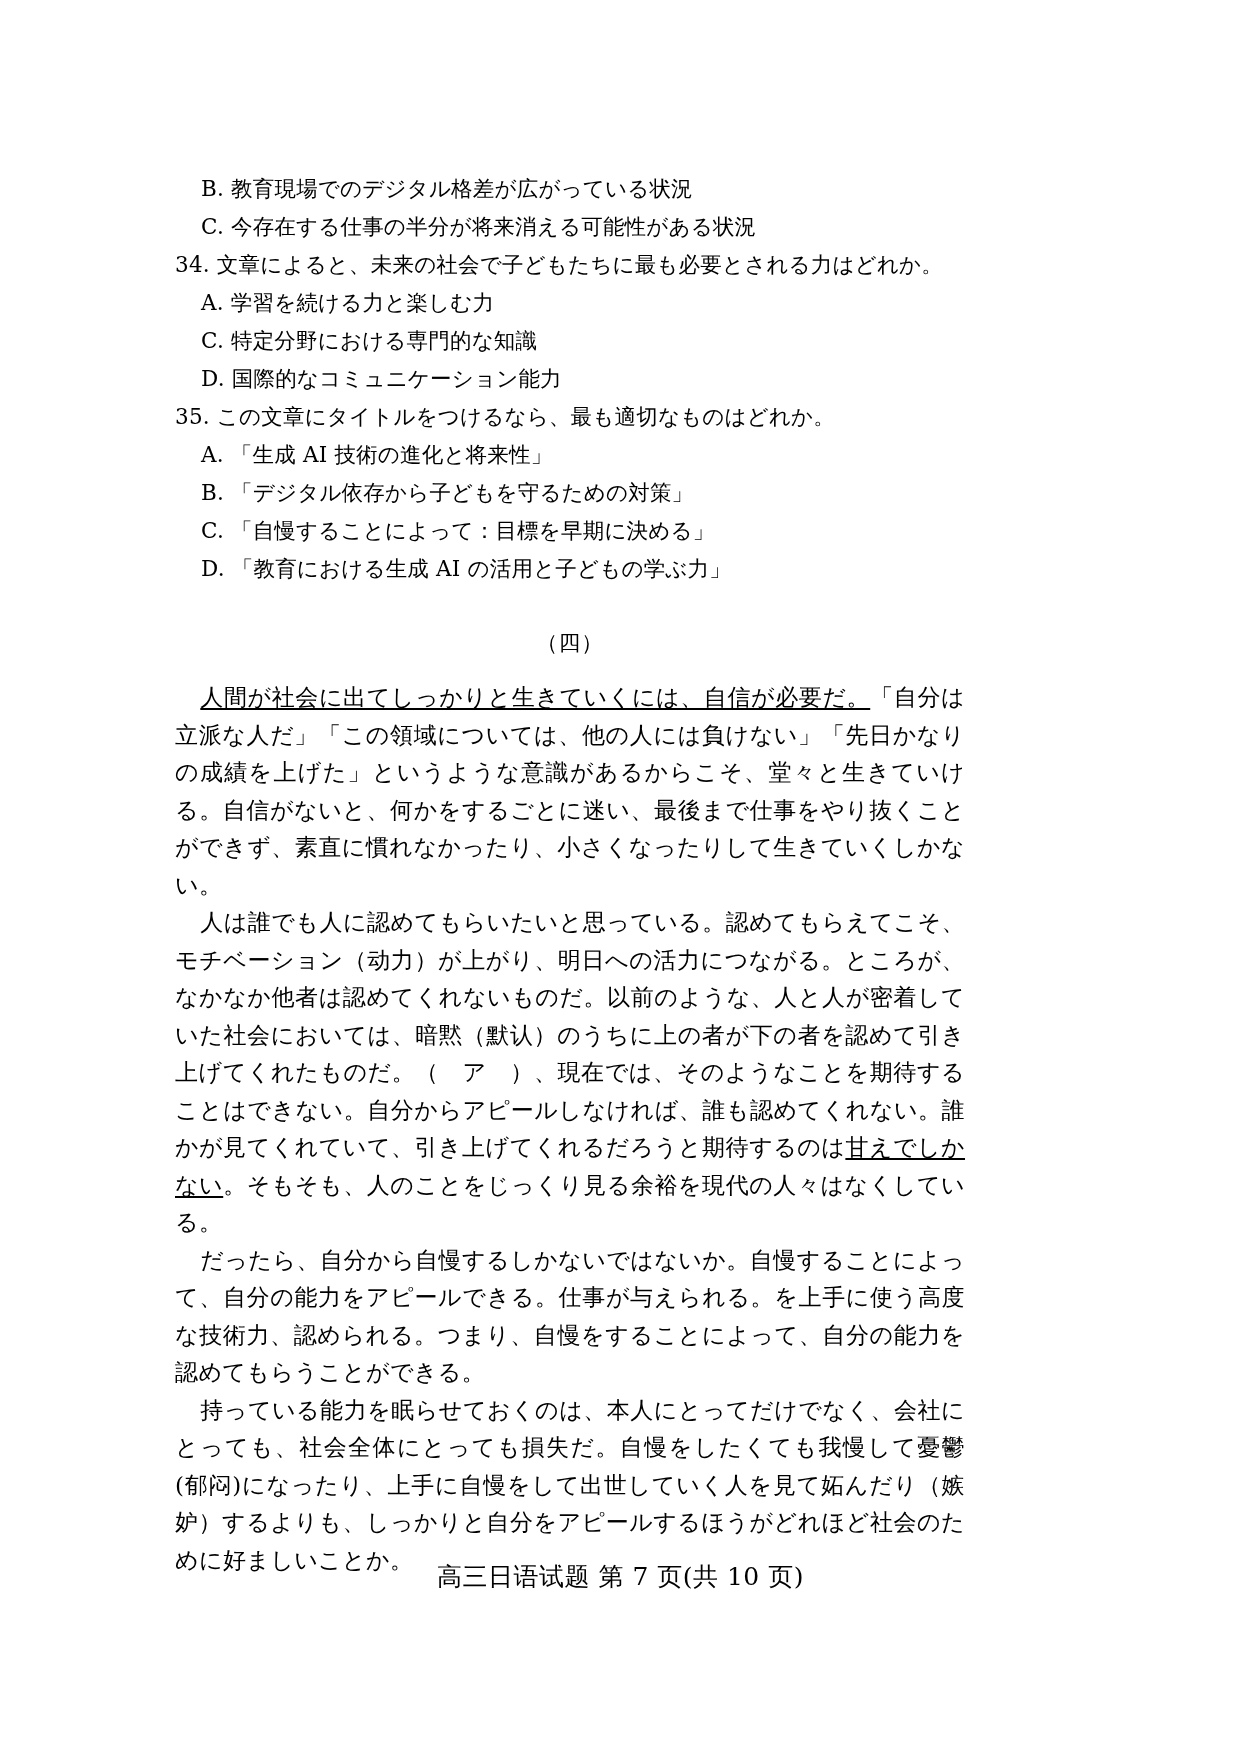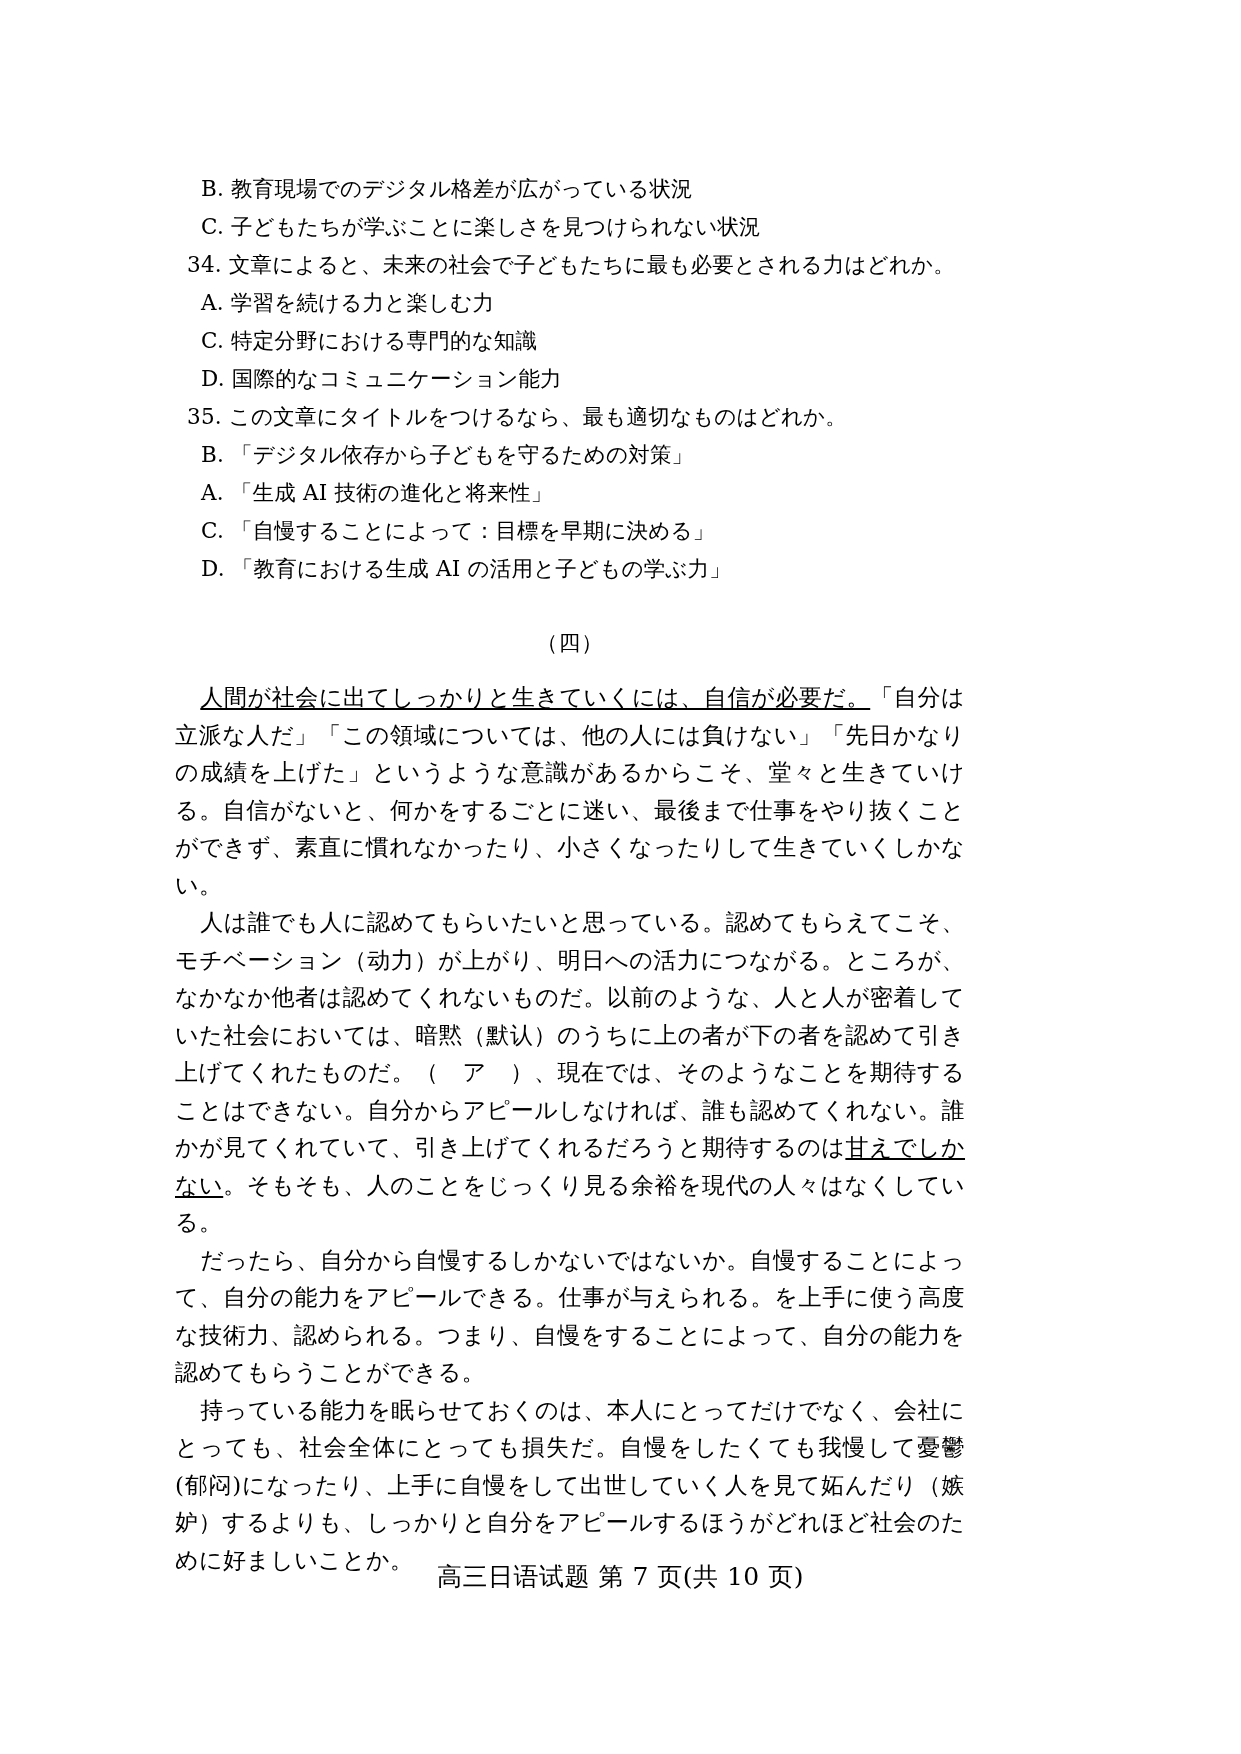--- a/index.html
+++ b/index.html
@@ -31,21 +31,20 @@
     font-size: 21.5px;
     line-height: 38px;
     white-space: nowrap;
     letter-spacing: 0.2px;
   }
   .opt {
     padding-left: 26px;
   }
   .q-num {
     padding-left: 0px;
-    margin-left: 12px;
   }
   .section-label {
     text-align: center;
     font-size: 21.5px;
     margin-top: 40px;
     margin-bottom: 10px;
     letter-spacing: 1px;
   }
   .passage {
     margin-top: 22px;
@@ -78,30 +77,30 @@
   }
 </style>
 </head>
 <body>
 
 <div class="page">
 
   <div class="content">
 
     <div class="q-line opt">B. 教育現場でのデジタル格差が広がっている状況</div>
-    <div class="q-line opt">C. 子どもたちが学ぶことに楽しさを見つけられない状況</div>
+    <div class="q-line opt">C. 今存在する仕事の半分が将来消える可能性がある状況</div>
 
     <div class="q-line q-num">34. 文章によると、未来の社会で子どもたちに最も必要とされる力はどれか。</div>
     <div class="q-line opt">A. 学習を続ける力と楽しむ力</div>
     <div class="q-line opt">C. 特定分野における専門的な知識</div>
     <div class="q-line opt">D. 国際的なコミュニケーション能力</div>
 
     <div class="q-line q-num">35. この文章にタイトルをつけるなら、最も適切なものはどれか。</div>
+    <div class="q-line opt">A. 「生成 AI 技術の進化と将来性」</div>
     <div class="q-line opt">B. 「デジタル依存から子どもを守るための対策」</div>
-    <div class="q-line opt">A. 「生成 AI 技術の進化と将来性」</div>
     <div class="q-line opt">C. 「自慢することによって：目標を早期に決める」</div>
     <div class="q-line opt">D. 「教育における生成 AI の活用と子どもの学ぶ力」</div>
 
     <div class="section-label">（四）</div>
 
     <div class="passage">
       <p class="first"><u class="ul">人間が社会に出てしっかりと生きていくには、自信が必要だ。</u><span>「自分は立派な人だ」「この領域については、他の人には負けない」「先日かなりの成績を上げた」というような意識があるからこそ、堂々と生きていける。自信がないと、何かをするごとに迷い、最後まで仕事をやり抜くことができず、素直に慣れなかったり、小さくなったりして生きていくしかない。</span></p>
       <p><span>人は誰でも人に認めてもらいたいと思っている。認めてもらえてこそ、モチベーション（动力）が上がり、明日への活力につながる。ところが、なかなか他者は認めてくれないものだ。以前のような、人と人が密着していた社会においては、暗黙（默认）のうちに上の者が下の者を認めて引き上げてくれたものだ。（　ア　）、現在では、そのようなことを期待することはできない。自分からアピールしなければ、誰も認めてくれない。誰かが見てくれていて、引き上げてくれるだろうと期待するのは</span><u class="ul">甘えでしかない</u><span>。そもそも、人のことをじっくり見る余裕を現代の人々はなくしている。</span></p>
       <p>だったら、自分から自慢するしかないではないか。自慢することによって、自分の能力をアピールできる。仕事が与えられる。を上手に使う高度な技術力、認められる。つまり、自慢をすることによって、自分の能力を認めてもらうことができる。</p>
       <p>持っている能力を眠らせておくのは、本人にとってだけでなく、会社にとっても、社会全体にとっても損失だ。自慢をしたくても我慢して憂鬱(郁闷)になったり、上手に自慢をして出世していく人を見て妬んだり（嫉妒）するよりも、しっかりと自分をアピールするほうがどれほど社会のために好ましいことか。</p>

